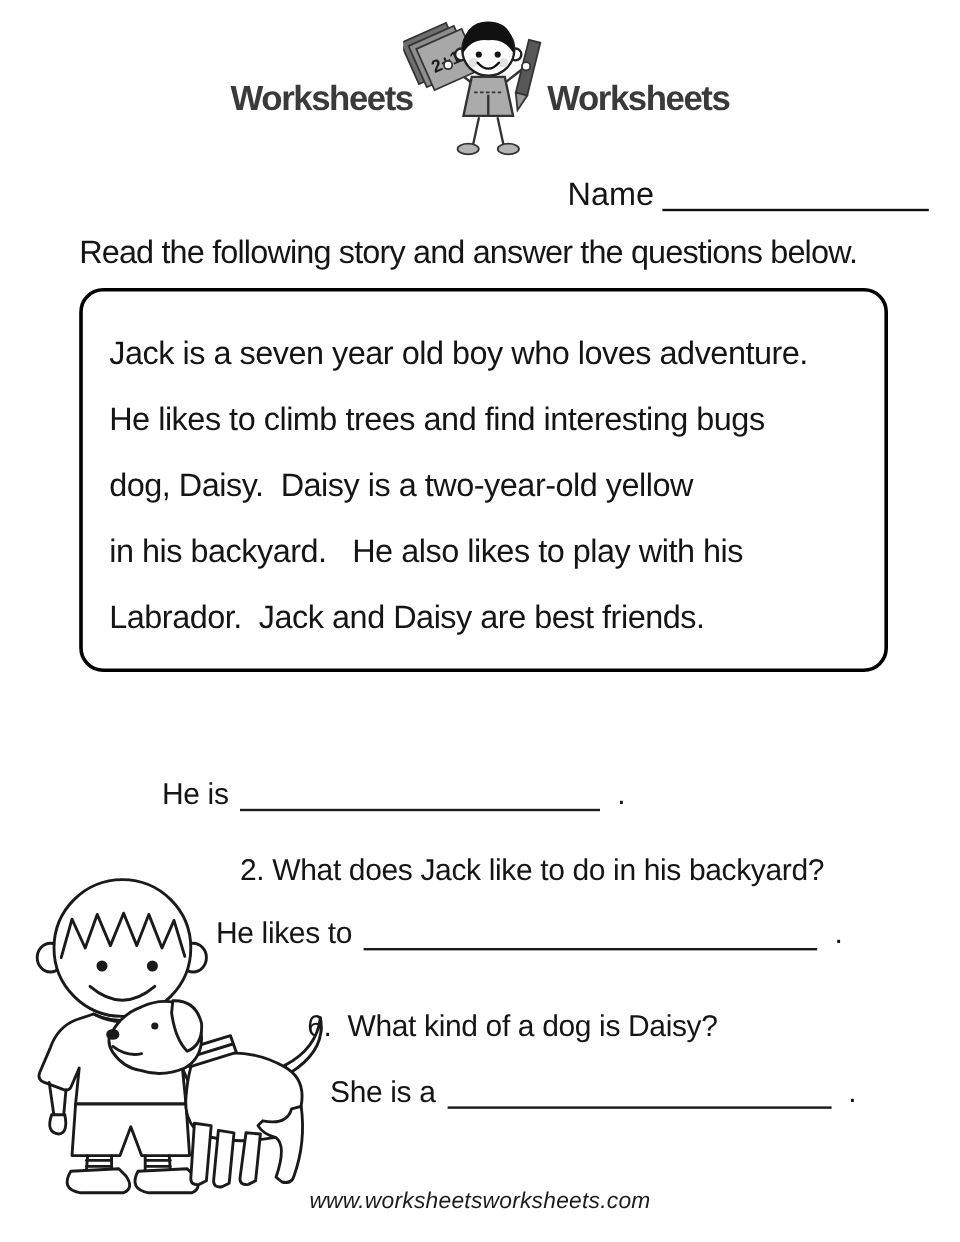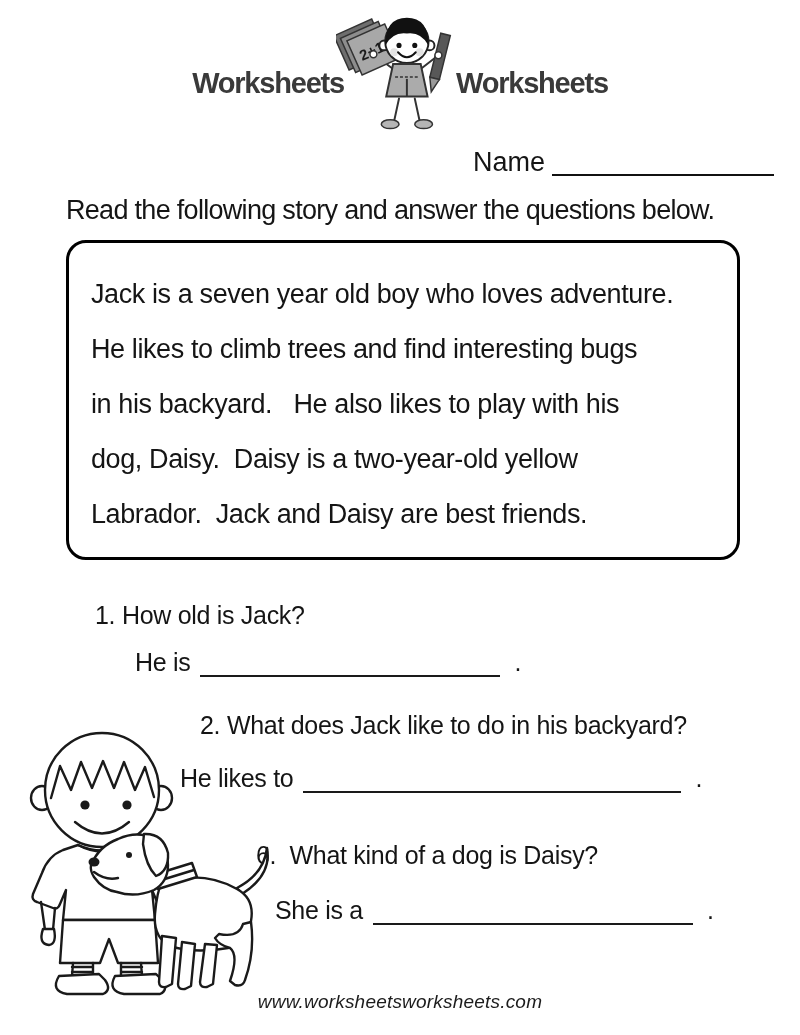--- a/index.html
+++ b/index.html
@@ -101,26 +101,25 @@
 
   <div class="name-row">
     <span>Name</span><span class="name-blank"></span>
   </div>
 
   <div class="instruction">Read the following story and answer the questions below.</div>
 
   <div class="story-box">
     <div class="story-line">Jack is a seven year old boy who loves adventure.</div>
     <div class="story-line">He likes to climb trees and find interesting bugs</div>
+    <div class="story-line">dog, Daisy.  Daisy is a two-year-old yellow</div>
     <div class="story-line">in his backyard.   He also likes to play with his</div>
-    <div class="story-line">dog, Daisy.  Daisy is a two-year-old yellow</div>
     <div class="story-line">Labrador.  Jack and Daisy are best friends.</div>
   </div>
 
-  <div class="q-label q1-label">1. How old is Jack?</div>
   <div class="q-answer q1-answer">
     <span>He is</span><span class="blank"></span><span class="period">.</span>
   </div>
 
   <div class="q-label q2-label">2. What does Jack like to do in his backyard?</div>
   <div class="q-answer q2-answer">
     <span>He likes to</span><span class="blank"></span><span class="period">.</span>
   </div>
 
   <div class="q-label q3-label">6.  What kind of a dog is Daisy?</div>

